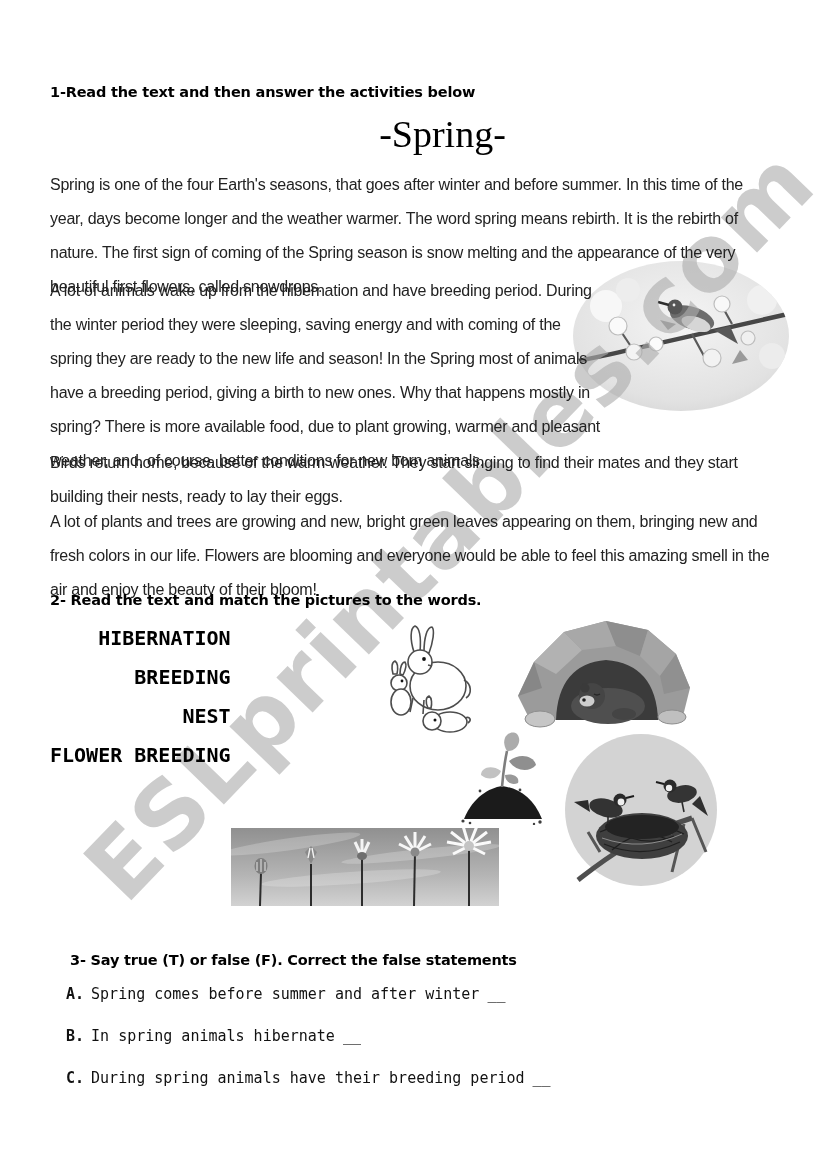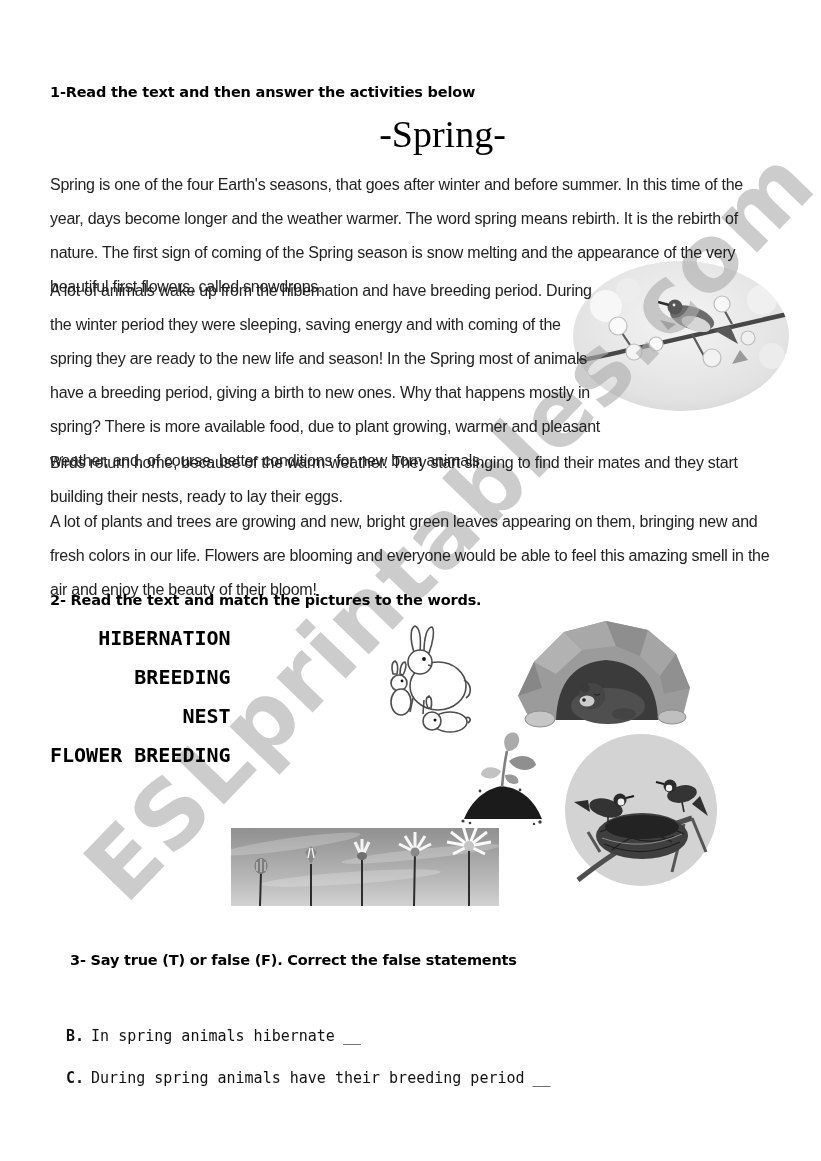--- a/index.html
+++ b/index.html
@@ -225,20 +225,23 @@
       <path d="M184,24 L168,16 M184,24 L174,8 M184,24 L184,4 M184,24 L194,8 M184,24 L200,16"></path>
     </g>
     <circle cx="184" cy="24" r="4.5" fill="#8a8a8a"></circle>
     <g stroke="#fafafa" stroke-width="3" fill="none">
       <path d="M238,18 L216,14 M238,18 L220,4 M238,18 L232,-2 M238,18 L246,-2 M238,18 L256,4 M238,18 L260,14 M238,18 L254,26 M238,18 L222,26"></path>
     </g>
     <circle cx="238" cy="18" r="5" fill="#c4c4c4"></circle>
   </svg>
 
   <div class="abs instr" style="left:50px;top:952px;margin-left:20px;">3- Say true (T) or false (F). Correct the false statements</div>
+  <div class="abs stmt" style="left:66px;top:985px;">
+    <span class="ltr">A.</span><span>Spring comes before summer and after winter</span><span class="blank">__</span>
+  </div>
   <div class="abs stmt" style="left:66px;top:1027px;">
     <span class="ltr">B.</span><span>In spring animals hibernate</span><span class="blank">__</span>
   </div>
   <div class="abs stmt" style="left:66px;top:1069px;">
     <span class="ltr">C.</span><span>During spring animals have their breeding period</span><span class="blank">__</span>
   </div>
 
 </div>
 
 </body></html>

